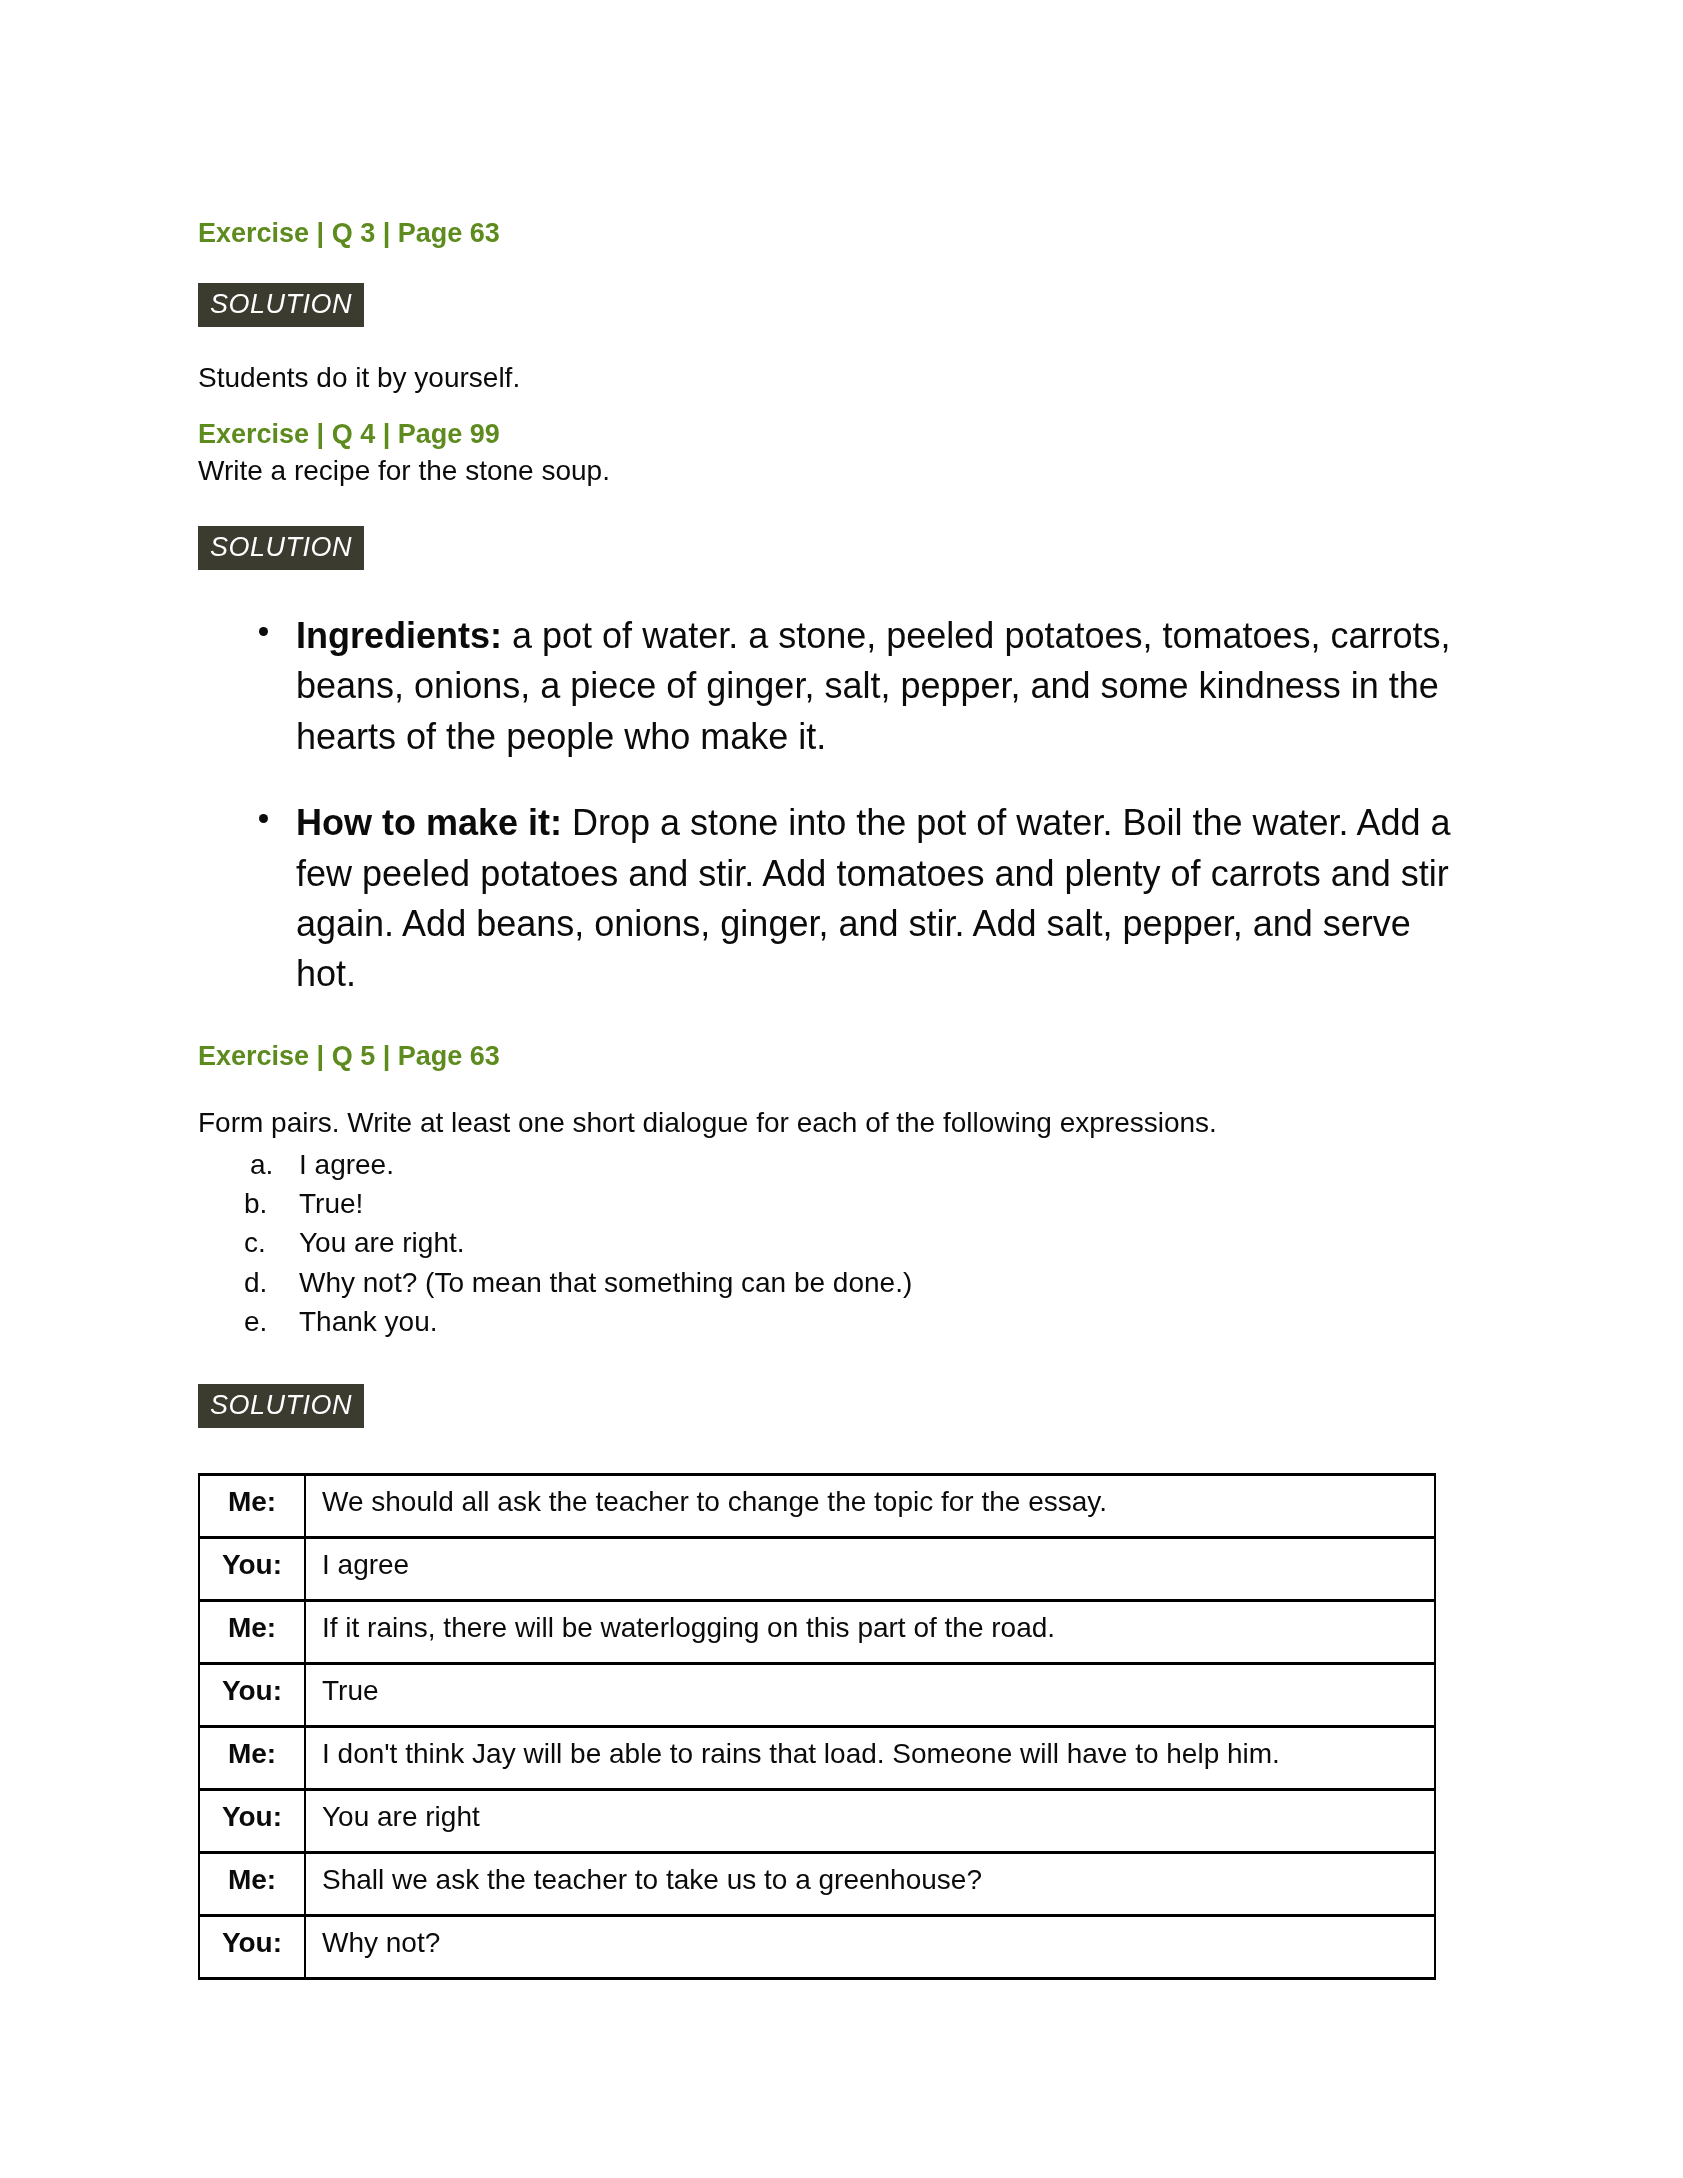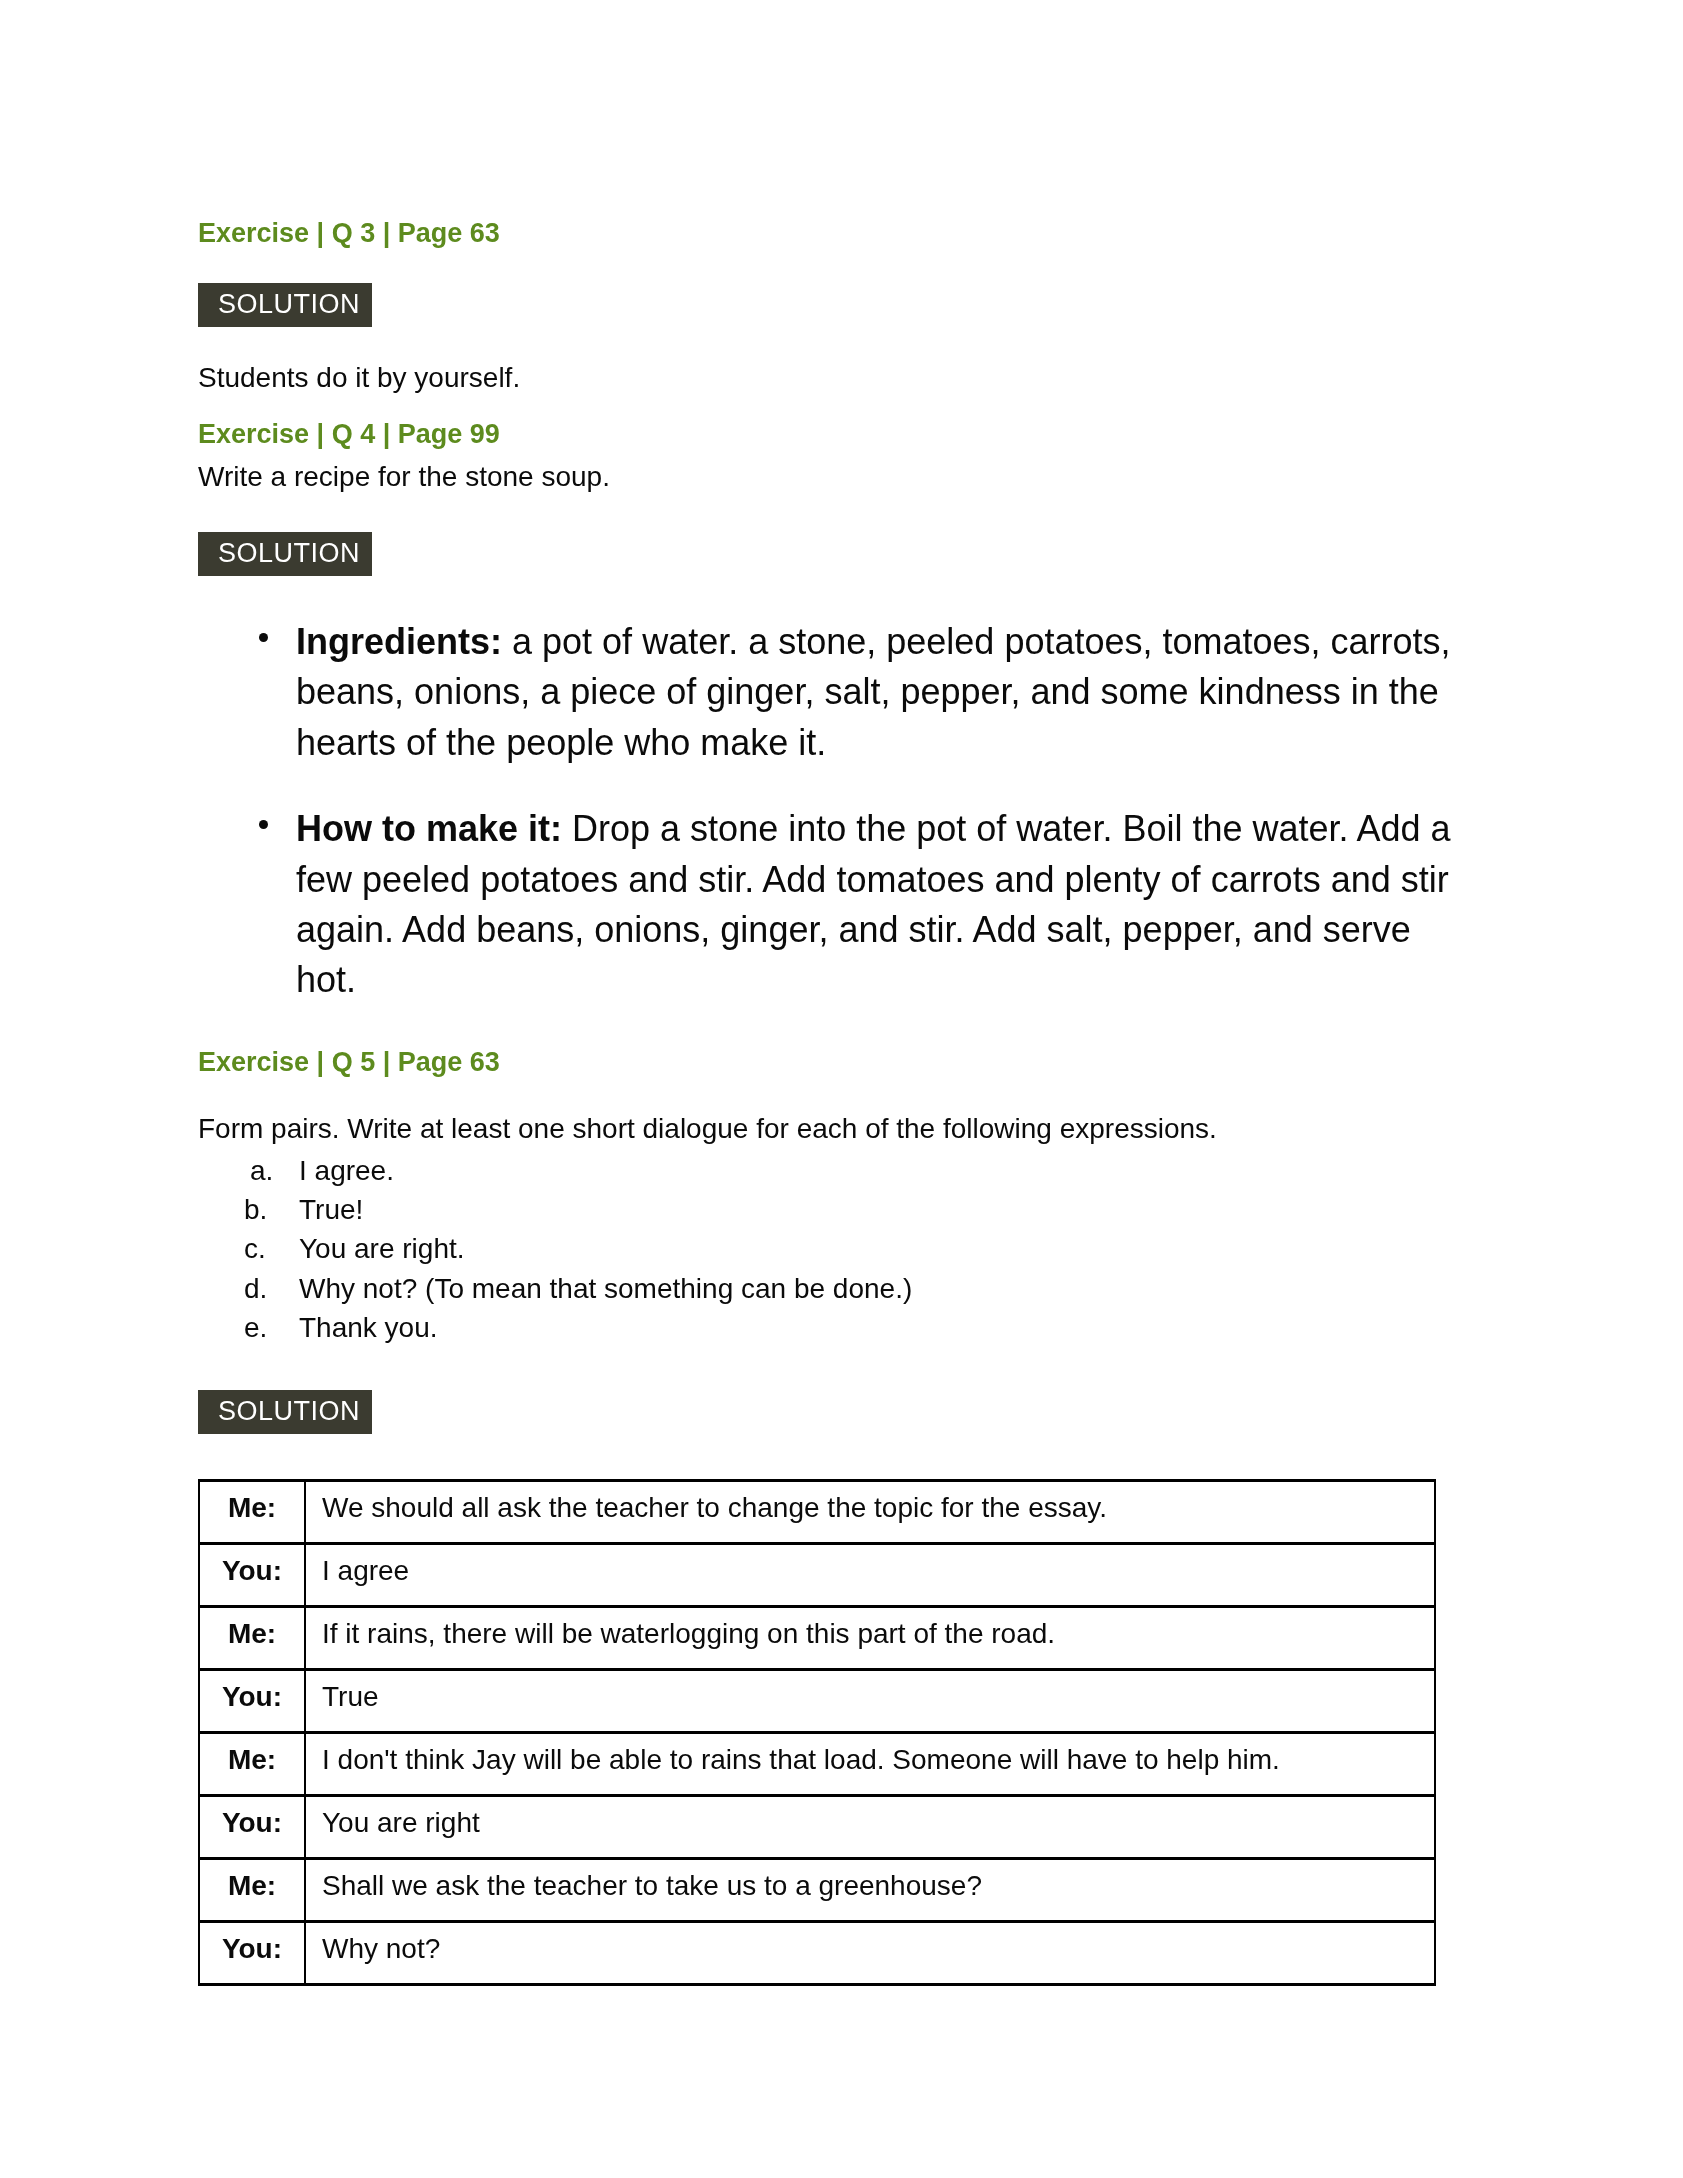--- a/index.html
+++ b/index.html
@@ -25,28 +25,29 @@
   .para {
     font-size:28px;
     line-height:1.3;
   }
   .q3-question { margin-top:33px; }
   .badge {
     display:inline-block;
     background:var(--badge-bg, #3b3b30);
     color:var(--badge-text, #ffffff);
     font-size:27px;
+    font-style:italic;
     line-height:1.2;
-    padding:5px 12px 7px 20px;
+    padding:5px 12px 7px 12px;
     letter-spacing:0.5px;
   }
   .badge-q3 { margin-top:32px; }
   .q3-answer { margin-top:33px; }
   .heading-q4 { margin-top:21px; }
-  .q4-question { margin-top:8px; }
+  .q4-question { margin-top:2px; }
   .badge-q4 { margin-top:36px; }
   .bullet-list { margin-top:41px; }
   .bullet-item {
     display:flex;
     align-items:flex-start;
     margin-bottom:36px;
     padding-left:61px;
   }
   .bullet-item:last-child { margin-bottom:0; }
   .dot {

